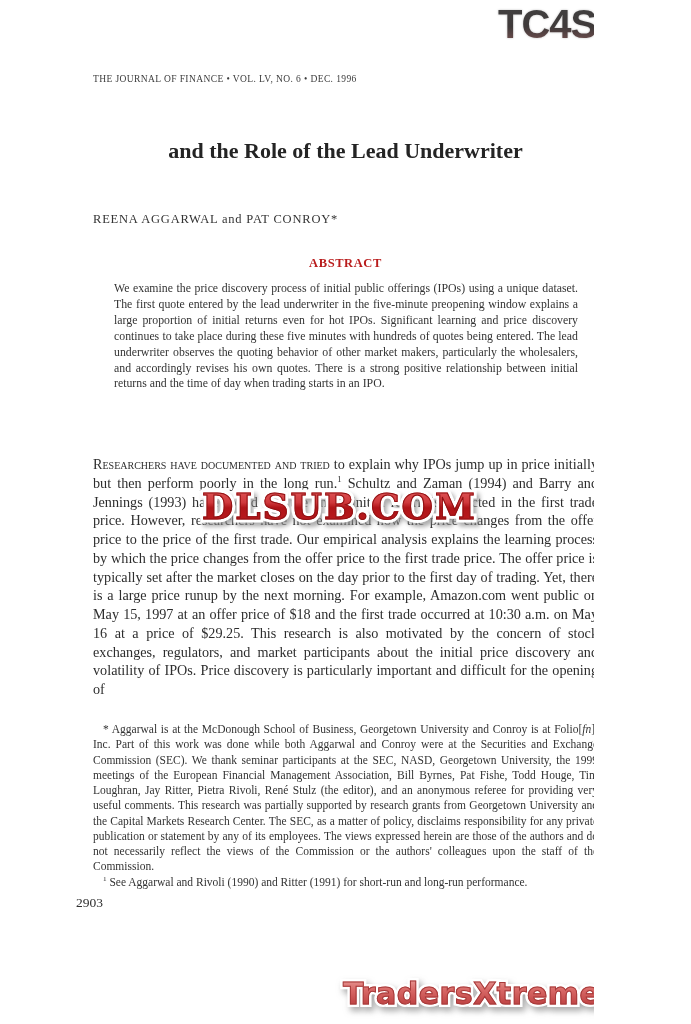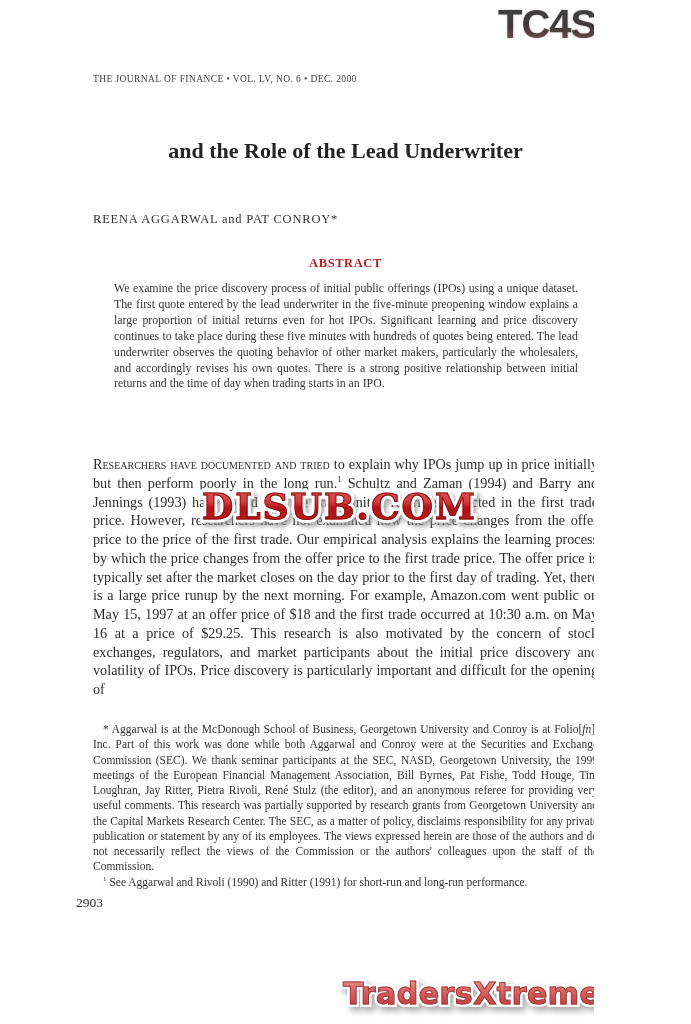--- a/index.html
+++ b/index.html
@@ -159,21 +159,21 @@
     -webkit-text-stroke: 1px #a63a3a;
   }
 </style>
 </head>
 <body>
 
 <div class="page">
 
   <div class="wm-tc4s">TC4S.net</div>
 
-  <div class="journal-header">THE JOURNAL OF FINANCE • VOL. LV, NO. 6 • DEC. 2000</div>
+  <div class="journal-header">THE JOURNAL OF FINANCE • VOL. LV, NO. 6 • DEC. 1996</div>
 
   <h1 class="title">
       <span class="title-line">and the Role of the Lead Underwriter</span>
     </h1>
 
   <div class="authors">REENA AGGARWAL and PAT CONROY*</div>
 
   <div class="abstract-heading">ABSTRACT</div>
 
   <p class="abstract-text">We examine the price discovery process of initial public offerings (IPOs) using a unique dataset. The first quote entered by the lead underwriter in the five-minute preopening window explains a large proportion of initial returns even for hot IPOs. Significant learning and price discovery continues to take place during these five minutes with hundreds of quotes being entered. The lead underwriter observes the quoting behavior of other market makers, particularly the wholesalers, and accordingly revises his own quotes. There is a strong positive relationship between initial returns and the time of day when trading starts in an IPO.</p>

